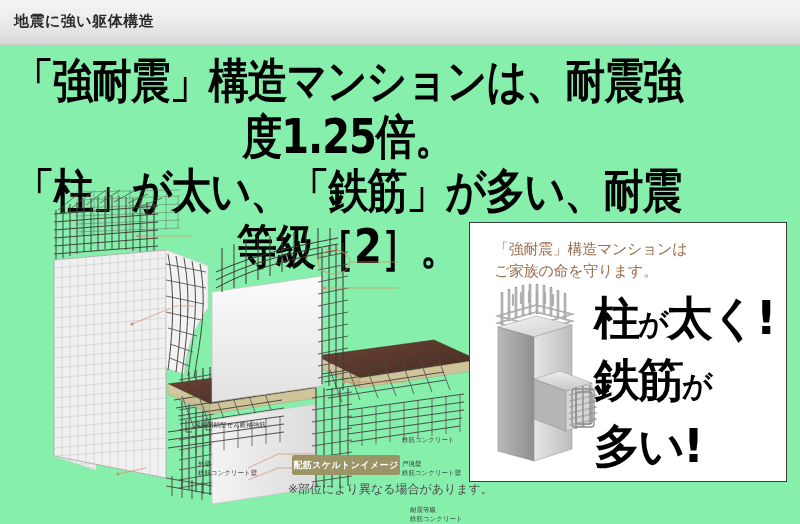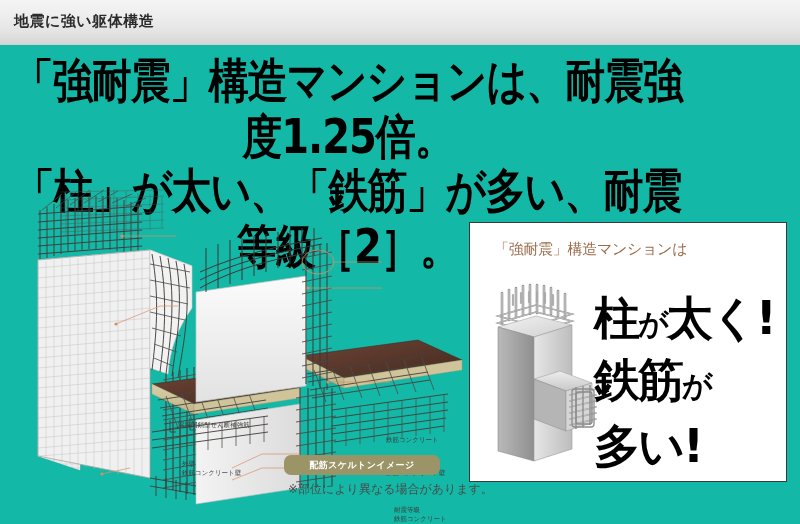--- a/index.html
+++ b/index.html
@@ -2,21 +2,21 @@
 <html><head>
 <meta charset="utf-8">
 <style>
   html,body{margin:0;padding:0;}
   body{
     width:800px;height:524px;overflow:hidden;
     background:#ffffff;
     font-family:"Liberation Sans","DejaVu Sans",sans-serif;
     -webkit-font-smoothing:antialiased;
   }
-  .page{position:relative;width:800px;height:524px;background:#14b8a6;}
+  .page{position:relative;width:800px;height:524px;background:#86efac;}
 
   
   .header-bar{
     position:absolute;left:0;top:0;width:800px;height:44px;
     background:linear-gradient(to bottom,#f4f4f4 0%,#eeeeee 35%,#e4e4e4 72%,#d6d6d6 100%);
     border-bottom:1px solid #cfcfcf;
   }
   .header-title{
     position:absolute;left:14px;top:12px;
     font-size:15px;font-weight:bold;color:#2b2b2b;
@@ -30,34 +30,34 @@
     text-align:center;color:#000;
     font-family:"DejaVu Sans","Liberation Sans",sans-serif;
     font-weight:bold;
     letter-spacing:-1px;
     line-height:1.20;
   }
   .headline .l1{font-size:40px;display:block;transform:scaleY(1.18);transform-origin:center top;}
   .headline .l2{font-size:40px;display:block;margin-top:14px;transform:scaleY(1.18);transform-origin:center top;}
 
   
-  .diagram{position:absolute;left:0;top:188px;width:470px;height:320px;}
+  .diagram{position:absolute;left:16px;top:188px;width:470px;height:320px;}
   .diagram svg{display:block;}
 
   .dlabel{
     position:absolute;
     font-family:"DejaVu Sans","Liberation Sans",sans-serif;
     font-size:6.5px;color:#3a3a3a;line-height:1.45;white-space:nowrap;
     letter-spacing:0px;
   }
 
   
   .caption-pill{
-    position:absolute;left:284px;top:455px;
-    width:156px;height:20px;border-radius:7px;
+    position:absolute;left:292px;top:455px;
+    width:108px;height:20px;border-radius:2px;
     background:#9a9467;
     color:#ffffff;font-size:9px;font-weight:bold;
     font-family:"DejaVu Sans","Liberation Sans",sans-serif;
     display:flex;align-items:center;justify-content:center;
     letter-spacing:.4px;
   }
   .caption-note{
     position:absolute;left:288px;top:481px;
     font-size:12px;color:#4a4a4a;
     font-family:"DejaVu Sans","Liberation Sans",sans-serif;
@@ -483,20 +483,21 @@
 
   </div>
 
   <div class="caption-pill">配筋スケルトンイメージ</div>
   <div class="caption-note">※部位により異なる場合があります。</div>
 
   <div class="callout">
 
     <div class="callout-text">
       <span>「強耐震」構造マンションは</span><br>
+      <span>ご家族の命を守ります。</span>
     </div>
 
     <div class="callout-col">
       <svg width="112" height="190" viewBox="0 0 112 190">
         <defs>
           <linearGradient id="colL" x1="0" y1="0" x2="1" y2="0">
             <stop offset="0%" stop-color="#b9b9b9"></stop>
               <stop offset="100%" stop-color="#8f8f8f"></stop>
           </linearGradient>
           <linearGradient id="colR" x1="0" y1="0" x2="1" y2="0">

